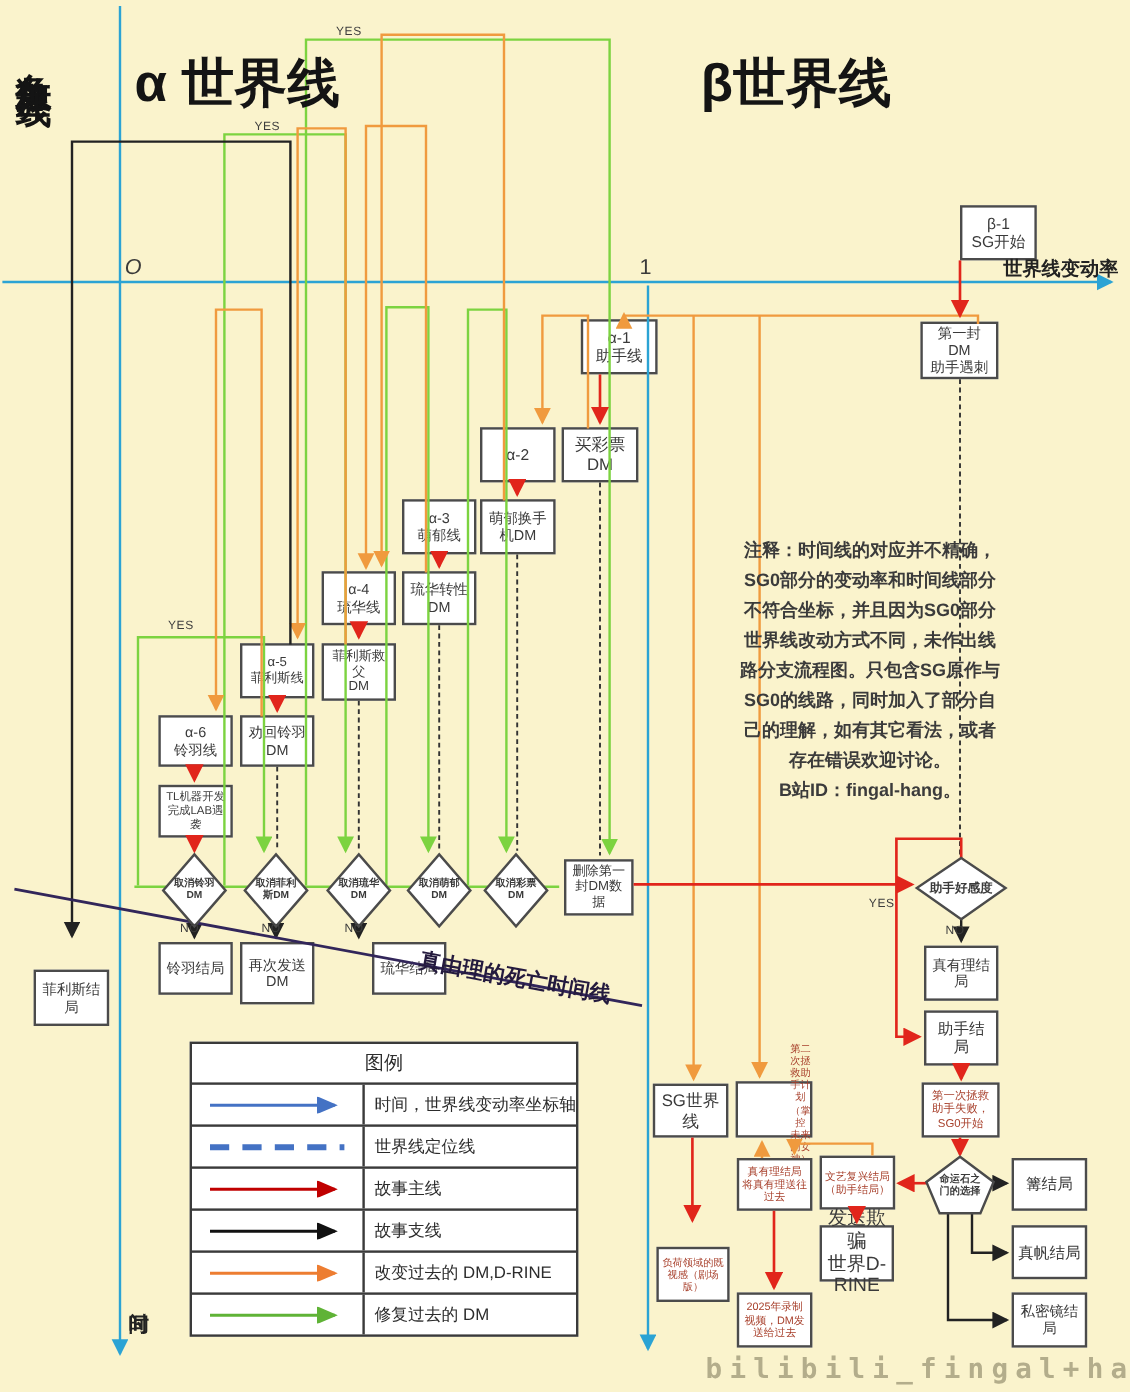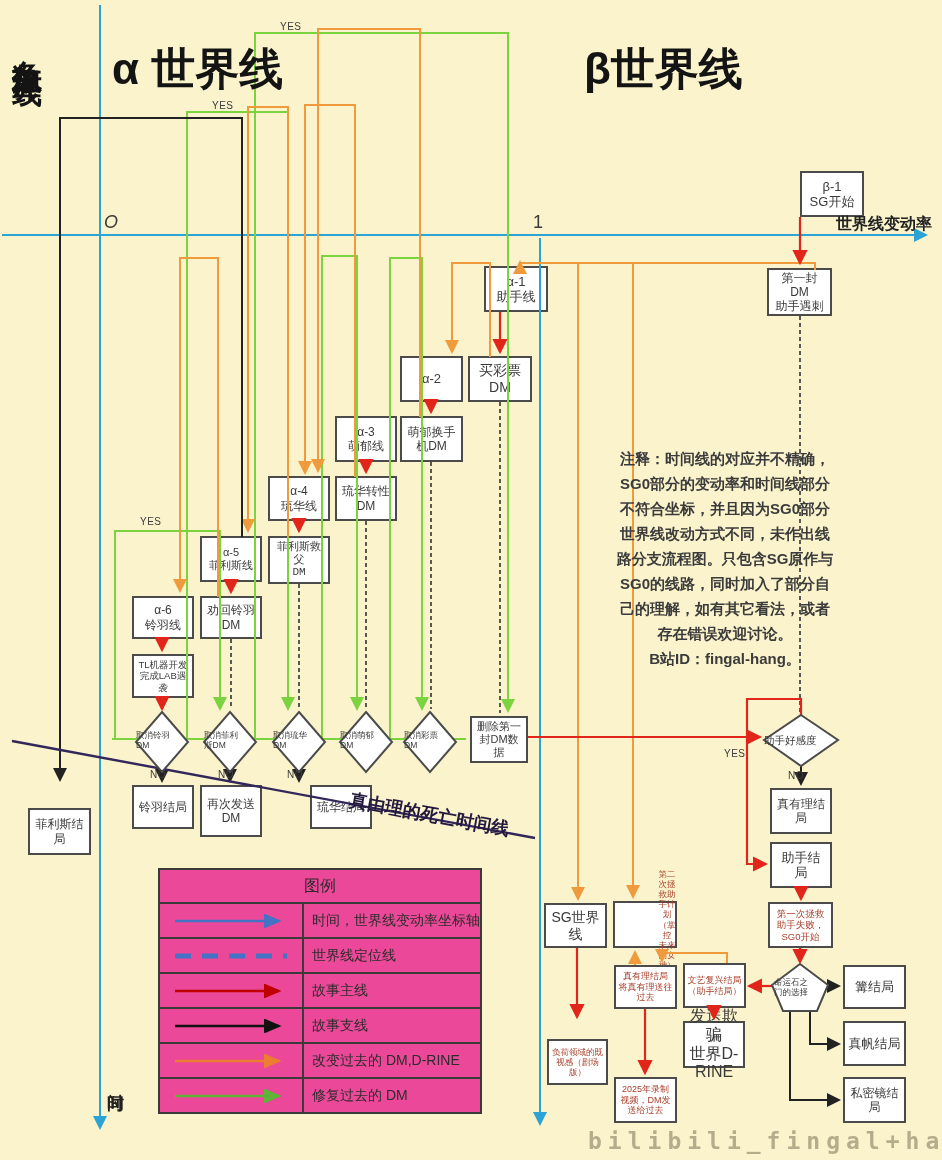--- a/index.html
+++ b/index.html
@@ -5,28 +5,28 @@
   html,body{margin:0;padding:0;}
   .stage{position:relative;width:942px;height:1160px;background:#faf3cc;overflow:hidden;
          font-family:"Liberation Sans",sans-serif;color:#3a3a3a;}
   .lines{position:absolute;left:0;top:0;width:942px;height:1160px;z-index:3;pointer-events:none;}
   .box{position:absolute;background:#fff;border:2px solid #4b4b4b;box-sizing:border-box;
        display:flex;align-items:center;justify-content:center;text-align:center;
        white-space:pre-line;line-height:1.18;z-index:2;}
   .redtext{color:#a8402c;}
   .lbl{position:absolute;z-index:4;white-space:pre-line;}
   .flag{position:absolute;z-index:5;font-size:10px;color:#3c3c3c;letter-spacing:.5px;}
-  .dtext{position:absolute;z-index:5;white-space:pre-line;line-height:1.2;color:#3a3a3a;}
+  .dtext{position:absolute;z-index:5;text-align:center;white-space:pre-line;line-height:1.2;color:#3a3a3a;font-weight:bold;}
   .vert{writing-mode:vertical-rl;text-orientation:upright;}
   .title{position:absolute;z-index:4;font-weight:bold;color:#141414;}
   .note{position:absolute;z-index:4;left:583px;top:446px;width:284px;font-size:15px;line-height:25px;
         text-align:center;font-weight:600;color:#3b3b3b;white-space:pre-line;}
   .death{position:absolute;z-index:5;left:352px;top:788px;font-size:18px;font-weight:bold;color:#241a3e;
          transform:rotate(10.5deg);transform-origin:left top;white-space:nowrap;}
-  .legend{position:absolute;z-index:4;left:158px;top:868px;width:324px;background:#ec4899;
+  .legend{position:absolute;z-index:4;left:158px;top:868px;width:324px;background:#ffffff;
           border:2px solid #3a3a3a;box-sizing:border-box;}
   .legend .hdr{height:32px;display:flex;align-items:center;justify-content:center;
                font-size:16px;border-bottom:2px solid #3a3a3a;color:#2c2c2c;}
   .legend .row{display:flex;height:33px;border-bottom:2px solid #3a3a3a;}
   .legend .row:last-child{border-bottom:none;}
   .legend .sw{width:142px;border-right:2px solid #3a3a3a;display:flex;align-items:center;justify-content:center;}
   .legend .lab{flex:1;display:flex;align-items:center;padding-left:8px;font-size:14px;color:#2c2c2c;}
   .wm{position:absolute;z-index:4;left:588px;top:1128px;font-family:"DejaVu Sans Mono",monospace;
       font-size:23px;letter-spacing:6px;color:rgba(120,115,85,.55);font-weight:bold;}
 </style>
@@ -151,21 +151,21 @@
 DM</div>
   <div class="box" style="left:400px;top:356px;width:63px;height:46px;font-size:13px;">α-2</div>
   <div class="box" style="left:400px;top:416px;width:63px;height:46px;font-size:12px;">萌郁换手
 机DM</div>
   <div class="box" style="left:335px;top:416px;width:62px;height:46px;font-size:12px;">α-3
 萌郁线</div>
   <div class="box" style="left:335px;top:476px;width:62px;height:45px;font-size:12px;">琉华转性
 DM</div>
   <div class="box" style="left:268px;top:476px;width:62px;height:45px;font-size:12px;">α-4
 琉华线</div>
-  <div class="box" style="left:268px;top:536px;width:62px;height:48px;font-size:11px;font-family:Liberation Mono, monospace;">菲利斯救
+  <div class="box" style="left:268px;top:536px;width:62px;height:48px;font-size:11px;">菲利斯救
 父
 DM</div>
   <div class="box" style="left:200px;top:536px;width:62px;height:46px;font-size:11px;">α-5
 菲利斯线</div>
   <div class="box" style="left:200px;top:596px;width:62px;height:43px;font-size:12px;">劝回铃羽
 DM</div>
   <div class="box" style="left:132px;top:596px;width:62px;height:43px;font-size:12px;">α-6
 铃羽线</div>
   <div class="box" style="left:132px;top:654px;width:62px;height:44px;font-size:9.5px;">TL机器开发
 完成LAB遇

